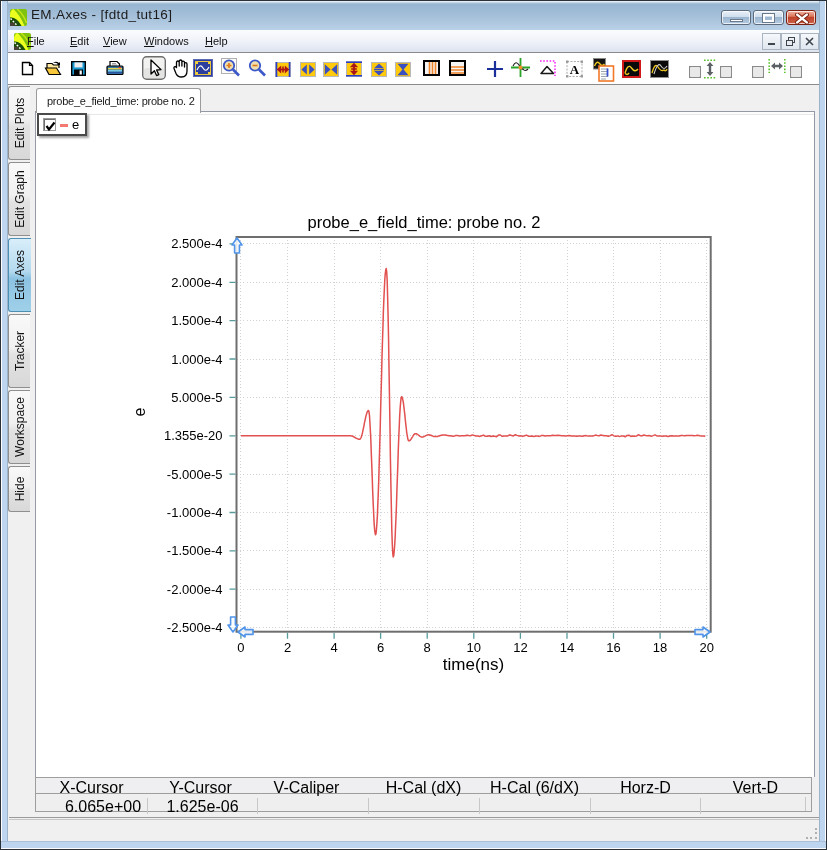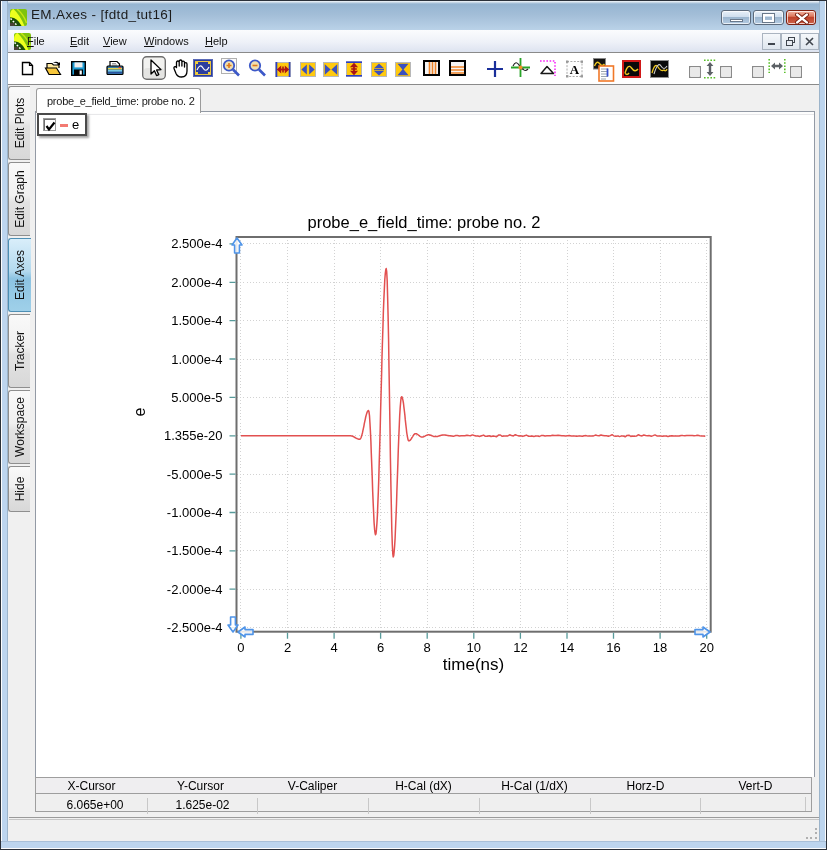--- a/index.html
+++ b/index.html
@@ -35,21 +35,21 @@
 #ltabs{left:8px;top:85px;width:27px;height:692px;background:#f0f0f0}
 .vtab{position:absolute;left:8px;width:22px;z-index:4;background:linear-gradient(to bottom,#f9f9f9 0,#f0f0f0 45%,#e2e2e2 55%,#d8d8d8 100%);border:1px solid #8f8f8f;border-right:none;border-radius:3px 0 0 3px}
 .vtab span{position:absolute;left:50%;top:50%;width:max-content;transform:translate(-50%,-50%) rotate(-90deg);font-size:12px;color:#111;white-space:nowrap}
 .vtab.sel{background:linear-gradient(to bottom,#d9eefa 0,#b3d9ee 45%,#8cc3e2 55%,#9fd0e9 100%);border-color:#4e8fb4;width:23px}
 
 #legend{left:37px;top:113px;width:50px;height:23px;background:#fff;border:2px solid #4a4a4a;box-shadow:2px 2px 2px rgba(90,90,90,.55);z-index:5}
 #legend .cb{position:absolute;left:4px;top:3px;width:13px;height:13px;background:#fff;border:1px solid #9a9a9a;box-shadow:inset 1px 1px 0 #6f6f6f}
 #legend .dash{position:absolute;left:21px;top:9px;width:8px;height:3px;background:#f37a72}
 #legend .lbl{position:absolute;left:33px;top:2px;font-size:13px;color:#000}
 
-#stable{left:35px;top:777px;width:777px;height:35px;border:1px solid #9e9e9e;background:#efefef;font-size:12px;color:#000}
+#stable{left:35px;top:777px;width:777px;height:35px;border:1px solid #9e9e9e;background:#efefef;font-size:16px;color:#000}
 #stable .hrow{position:absolute;left:0;top:0;width:100%;height:16px;border-bottom:1px solid #9e9e9e;background:#efeef0}
 #stable .vrow{position:absolute;left:0;top:17px;width:100%;height:18px}
 #stable .hc{position:absolute;top:1px;text-align:center}
 #stable .vc{position:absolute;top:20px;text-align:center;border-left:1px solid #c8c8c8}
 #sep1{left:9px;top:817px;width:810px;height:1px;background:#9a9a9a}
 #sep2{left:9px;top:819px;width:810px;height:1px;background:#c6c6c6}
 #bstrip{left:8px;top:820px;width:811px;height:21px;background:#f0f0f0}
 </style></head>
 <body>
 <div id="win">
@@ -321,28 +321,28 @@
       <div class="cb"><svg width="13" height="13" viewBox="0 0 13 13">
           <path d="M2.5 6 L5 9.5 L10.5 2.5" fill="none" stroke="#000" stroke-width="2.2"></path>
         </svg></div>
       <div class="dash"></div>
       <div class="lbl">e</div>
     </div>
  <div id="stable" class="abs">
   <div class="hrow"></div>
   <div class="vrow"></div>
   <div class="hc" style="left:0px;width:111px">X-Cursor</div>
-  <div class="vc" style="left:4px;width:110px;height:16px;border-left:none">6.065e+00</div>
+  <div class="vc" style="left:12px;width:110px;height:16px;border-left:none">6.065e+00</div>
   <div class="hc" style="left:109px;width:111px">Y-Cursor</div>
-  <div class="vc" style="left:111px;width:110px;height:16px;">1.625e-02</div>
-  <div class="hc" style="left:221px;width:111px">V-Caliper</div>
+  <div class="vc" style="left:111px;width:110px;height:16px;">1.625e-06</div>
+  <div class="hc" style="left:215px;width:111px">V-Caliper</div>
   <div class="vc" style="left:221px;width:110px;height:16px;"></div>
   <div class="hc" style="left:332px;width:111px">H-Cal (dX)</div>
   <div class="vc" style="left:332px;width:110px;height:16px;"></div>
-  <div class="hc" style="left:443px;width:111px">H-Cal (1/dX)</div>
+  <div class="hc" style="left:443px;width:111px">H-Cal (6/dX)</div>
   <div class="vc" style="left:443px;width:110px;height:16px;"></div>
   <div class="hc" style="left:554px;width:111px">Horz-D</div>
   <div class="vc" style="left:554px;width:110px;height:16px;"></div>
   <div class="hc" style="left:664px;width:111px">Vert-D</div>
   <div class="vc" style="left:664px;width:110px;height:16px;"></div>
   <div class="abs" style="left:769px;top:19px;width:1px;height:14px;background:#c8c8c8"></div>
  </div>
  <div id="sep1" class="abs"></div>
  <div id="sep2" class="abs"></div>
  <div id="bstrip" class="abs"></div>

